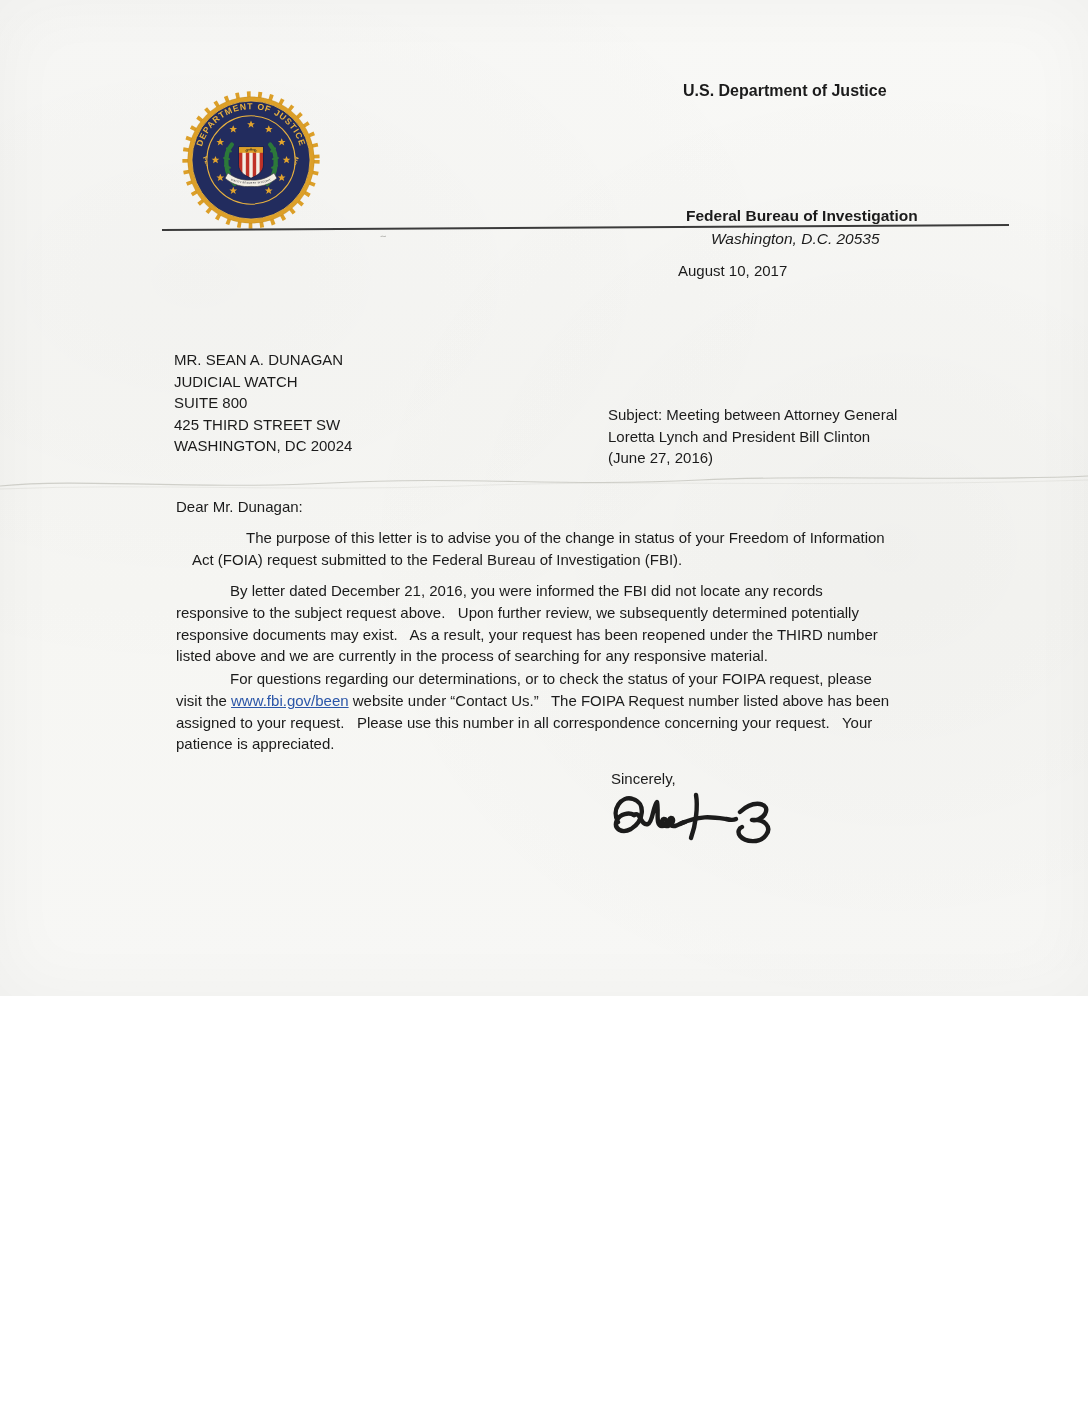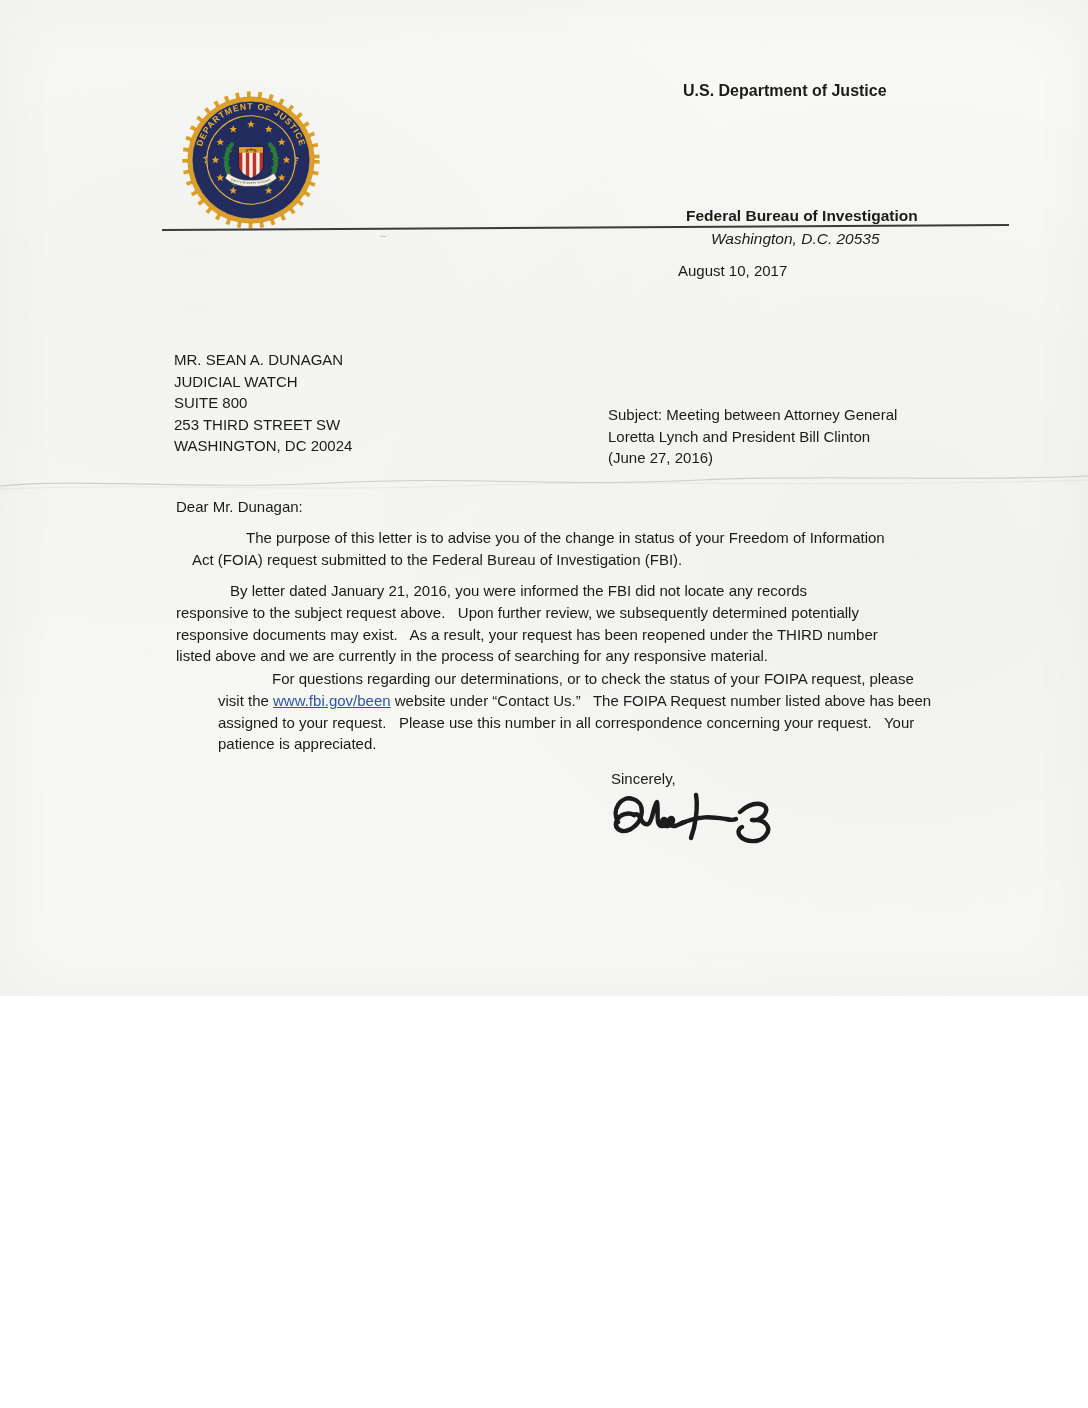--- a/index.html
+++ b/index.html
@@ -107,21 +107,21 @@
   <div class="abs bold" style="left:686px;top:207px;font-size:15.5px;">Federal Bureau of Investigation</div>
   <div class="abs rule" style="left:162px;top:229px;width:847px;"></div>
   <span class="abs artifact" style="left:380px;top:230px;transform:rotate(-6deg);">~</span>
   <div class="abs it" style="left:679px;top:230px;font-size:15.5px;margin-left:32px;">Washington, D.C. 20535</div>
   <div class="abs t15" style="left:678px;top:262px;">August 10, 2017</div>
 
   <div class="abs" style="left:174px;top:305px;margin-top:44px;">
     <div class="line">MR. SEAN A. DUNAGAN</div>
     <div class="line">JUDICIAL WATCH</div>
     <div class="line">SUITE 800</div>
-    <div class="line">253 THIRD STREET SW</div>
+    <div class="line">425 THIRD STREET SW</div>
     <div class="line">WASHINGTON, DC 20024</div>
   </div>
 
   <div class="abs" style="left:608px;top:404px;">
     <div class="line">Subject: Meeting between Attorney General</div>
     <div class="line">Loretta Lynch and President Bill Clinton</div>
     <div class="line">(June 27, 2016)</div>
   </div>
 
   <svg class="abs" style="left:0;top:468px;" width="1088" height="26">
@@ -130,27 +130,27 @@
   </svg>
 
   <div class="abs t15" style="left:176px;top:498px;">Dear Mr. Dunagan:</div>
 
   <div class="abs" style="left:192px;top:527px;">
     <div class="body-line indent">The purpose of this letter is to advise you of the change in status of your Freedom of Information</div>
     <div class="body-line">Act (FOIA) request submitted to the Federal Bureau of Investigation (FBI).</div>
   </div>
 
   <div class="abs" style="left:176px;top:580px;">
-    <div class="body-line indent">By letter dated January 21, 2016, you were informed the FBI did not locate any records</div>
+    <div class="body-line indent">By letter dated December 21, 2016, you were informed the FBI did not locate any records</div>
     <div class="body-line">responsive to the subject request above.   Upon further review, we subsequently determined potentially</div>
     <div class="body-line">responsive documents may exist.   As a result, your request has been reopened under the THIRD number</div>
     <div class="body-line">listed above and we are currently in the process of searching for any responsive material.</div>
   </div>
 
-  <div class="abs" style="left:176px;top:668px;margin-left:42px;">
+  <div class="abs" style="left:176px;top:668px;">
     <div class="body-line indent">For questions regarding our determinations, or to check the status of your FOIPA request, please</div>
     <div class="body-line"><span>visit the </span><span class="link">www.fbi.gov/been</span><span> website under “Contact Us.”   The FOIPA Request number listed above has been</span></div>
     <div class="body-line">assigned to your request.   Please use this number in all correspondence concerning your request.   Your</div>
     <div class="body-line">patience is appreciated.</div>
   </div>
 
   <div class="abs t15" style="left:611px;top:770px;">Sincerely,</div>
 
   <svg class="abs" style="left:604px;top:788px;" width="182" height="72" viewBox="0 0 182 72">
     <g fill="none" stroke="#101010" stroke-width="4.4" stroke-linecap="round" stroke-linejoin="round" opacity="0.95">

